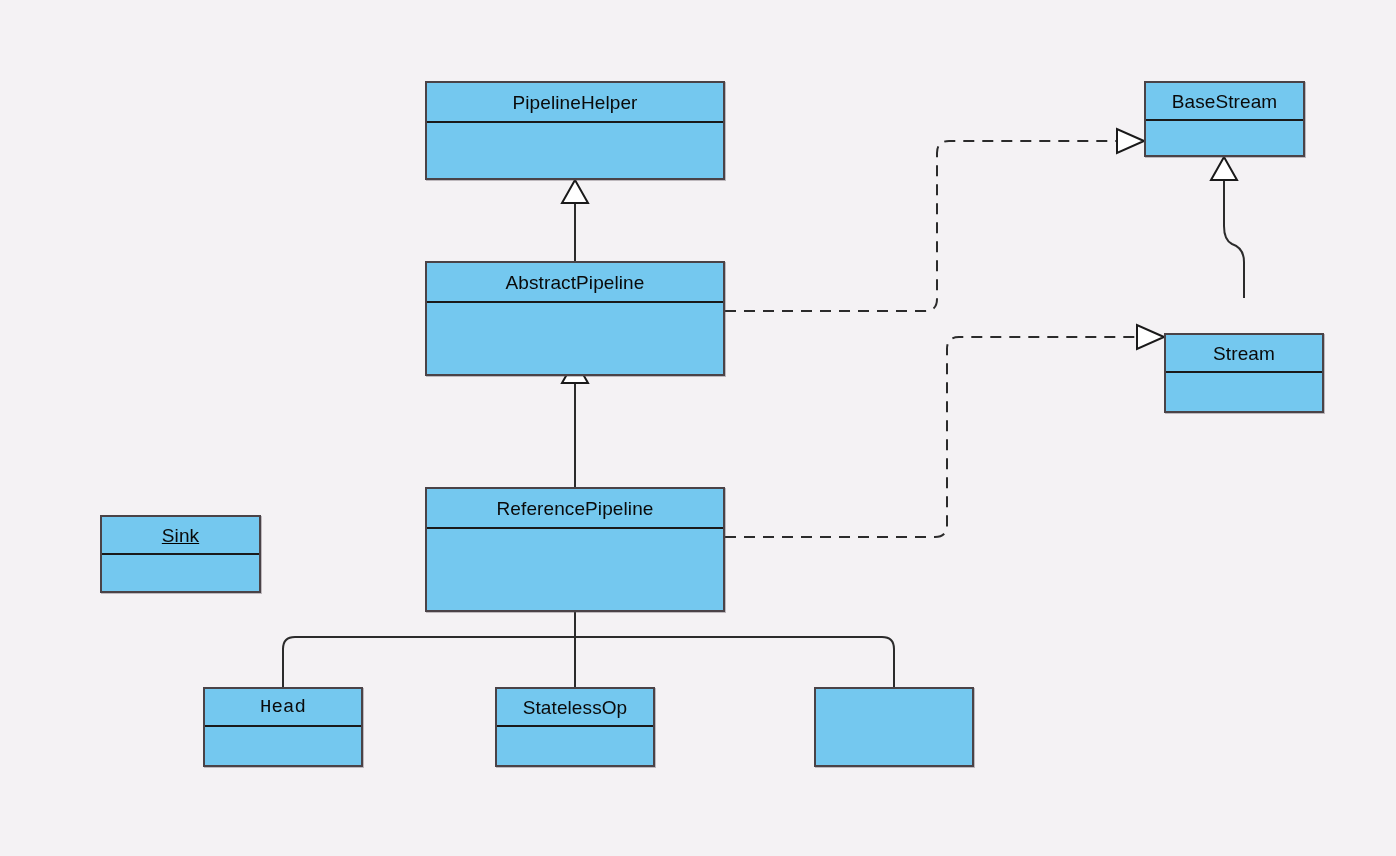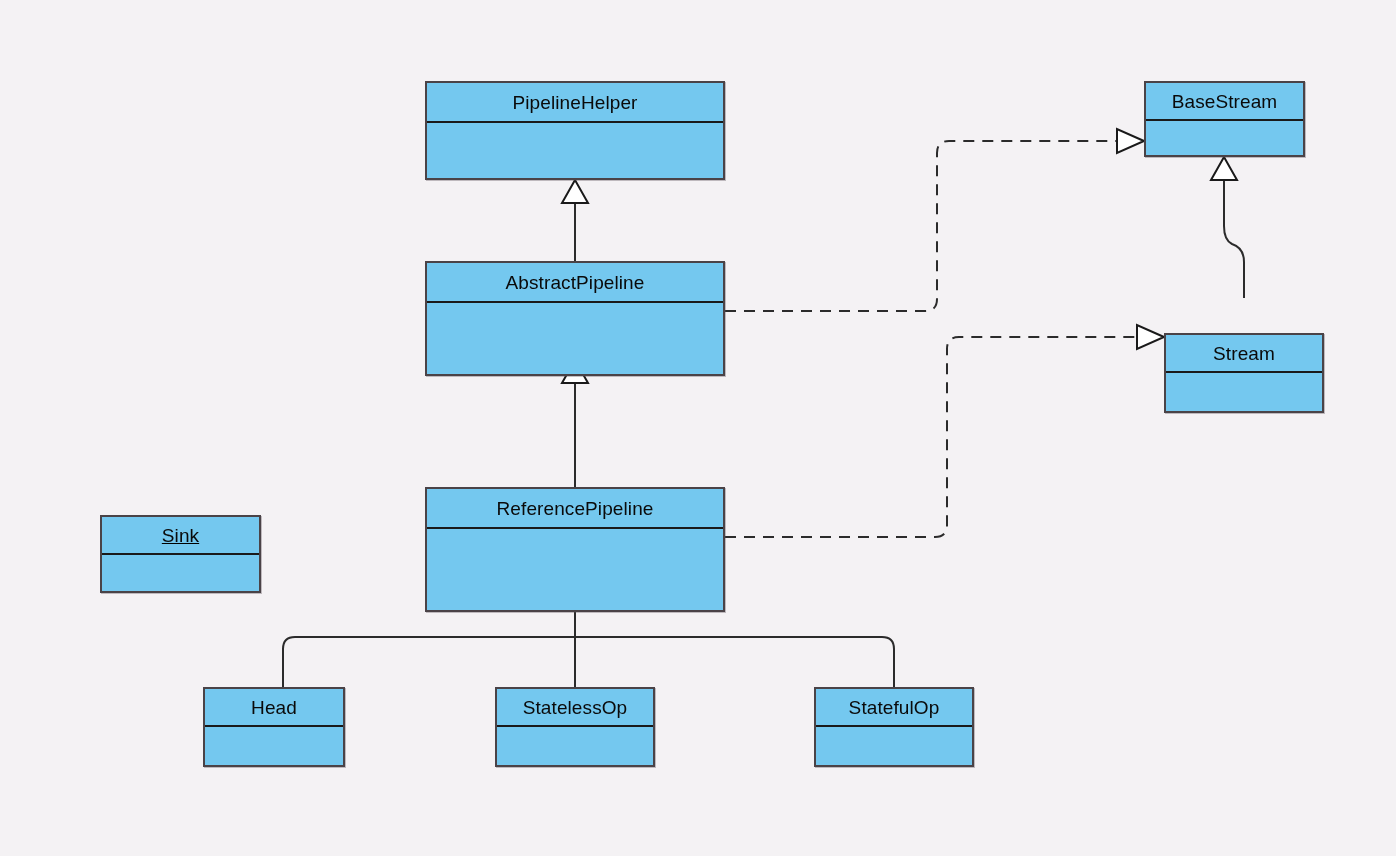--- a/index.html
+++ b/index.html
@@ -150,34 +150,33 @@
     </div>
   </div>
 
   <div class="uml-class" style="left:100px; top:515px; width:161px; height:78px;text-decoration:underline;">
     <div class="uml-class-inner">
       <div class="uml-class-name nc-38">Sink</div>
       <div class="uml-class-attrs"></div>
     </div>
   </div>
 
-  <div class="uml-class" style="left:203px; top:687px; width:142px; height:80px;">
+  <div class="uml-class" style="left:203px; top:687px; width:160px; height:80px;font-family:Liberation Mono, monospace;">
     <div class="uml-class-inner">
       <div class="uml-class-name nc-38">Head</div>
       <div class="uml-class-attrs"></div>
     </div>
   </div>
 
   <div class="uml-class" style="left:495px; top:687px; width:160px; height:80px;">
     <div class="uml-class-inner">
       <div class="uml-class-name nc-38">StatelessOp</div>
       <div class="uml-class-attrs"></div>
     </div>
   </div>
 
   <div class="uml-class" style="left:814px; top:687px; width:160px; height:80px;">
     <div class="uml-class-inner">
-      <div class="uml-class-name nc-38">StatefulOp</div>
       <div class="uml-class-attrs"></div>
     </div>
   </div>
 
 </div>
 
 </body></html>

